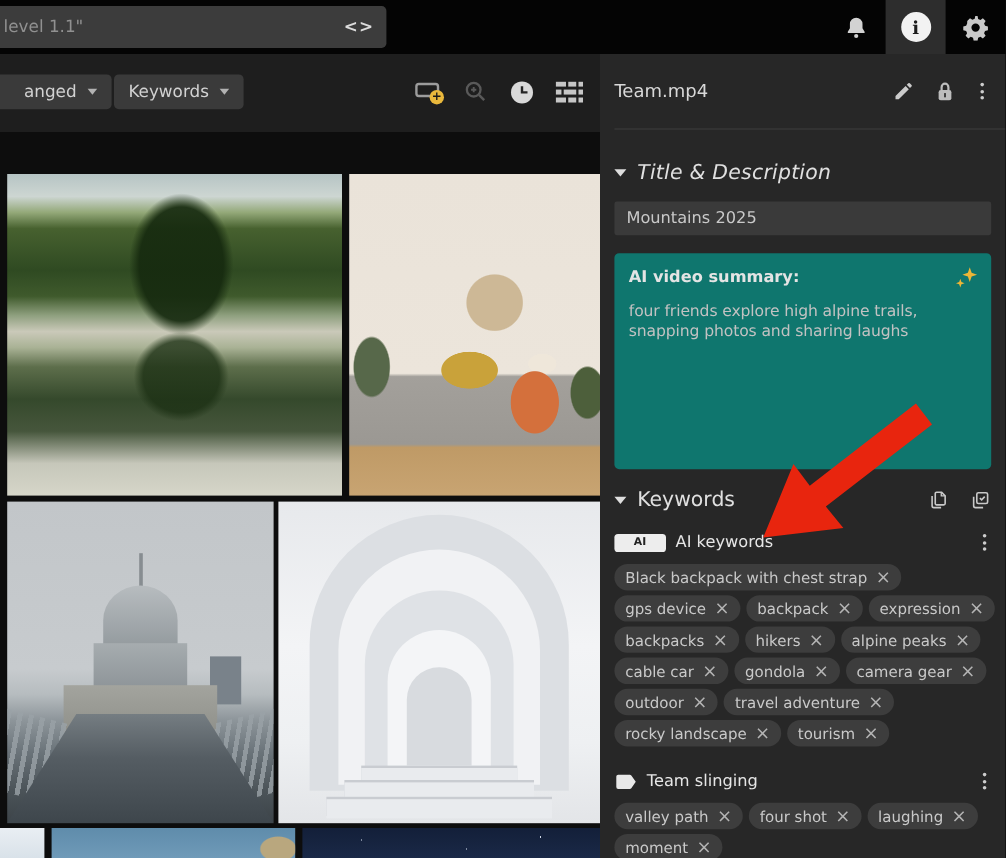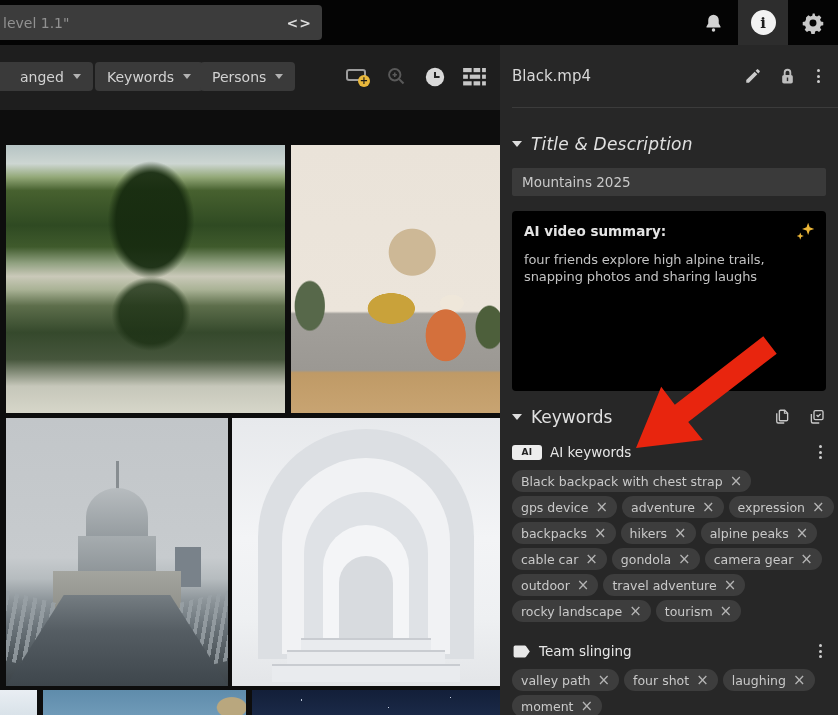--- a/index.html
+++ b/index.html
@@ -96,30 +96,30 @@
   #panel-header { height:62px; display:flex; align-items:center; padding:0 14px 0 12px; }
   #filename { color:#d8d8d8; font-size:15px; flex:1; }
   .hicons { display:flex; align-items:center; gap:17px; }
   .divider { height:1px; background:#3b3b3b; margin-left:12px; }
   .section-head { display:flex; align-items:center; gap:9px; margin:26px 12px 0 12px; }
   .section-head .lbl { color:#e0e0e0; font-size:17px; letter-spacing:.2px;font-style:italic; }
   .caret-w { width:0; height:0; border-left:5px solid transparent; border-right:5px solid transparent;
     border-top:6px solid #dedede; }
   #title-input { margin:14px 12px 0 12px; height:28px; background:#3a3a3a; border-radius:2px;
     display:flex; align-items:center; padding:0 10px; color:#c9c9c9; font-size:13.5px; }
-  #ai-box { margin:15px 12px 0 12px; height:180px; background:#000000; border-radius:4px;
+  #ai-box { margin:15px 12px 0 12px; height:180px; background:#0f766e; border-radius:4px;
     padding:12px; overflow:hidden; position:relative; }
   #ai-box .head { color:#e4e4e4; font-size:13.5px; font-weight:bold; }
   #ai-box .sparkles { position:absolute; top:10px; right:10px; }
   #ai-box p { color:#c2c2c2; font-size:13px; line-height:1.33; margin-top:12px; letter-spacing:-.1px; }
   .kw-head { display:flex; align-items:center; gap:9px; margin:16px 12px 0 12px; }
   .kw-head .lbl { color:#e0e0e0; font-size:17px; flex:1; }
   .kw-sub { display:flex; align-items:center; gap:8px; margin:16px 12px 0 12px; }
   .kw-sub .lbl { color:#e6e6e6; font-size:13.5px; font-weight:normal; flex:1; }
-  .ai-badge { width:30px; height:15px; border-radius:3px; background:#ededed; color:#232323;
+  .ai-badge { width:43px; height:15px; border-radius:3px; background:#ededed; color:#232323;
     font-size:9px; font-weight:bold; display:flex; align-items:center; justify-content:center; letter-spacing:.3px; }
   .kebab { display:flex; flex-direction:column; gap:2.5px; padding:2px 4px; cursor:pointer; }
   .kebab i { width:3px; height:3px; border-radius:50%; background:#cdcdcd; display:block; }
   .chips { margin:9px 12px 0 12px; display:flex; flex-direction:column; gap:4px; }
   .chip-row { display:flex; gap:5px; }
   .chip { display:inline-flex; align-items:center; gap:7px; background:#3d3d3d; border-radius:12px;
     padding:2px 9px; height:22px; white-space:nowrap; cursor:pointer; }
   .chip .chip-label { color:#c9c9c9; font-size:12.5px; }
   .chip .chip-x { color:#b4b4b4; font-size:15px; line-height:1; cursor:pointer; }
 
@@ -156,24 +156,20 @@
     </div>
   </div>
 
   <div id="toolbar">
     <div class="fchip cut" style="left:0;">
       <span>anged</span>
       <span class="caret"></span>
     </div>
     <div class="fchip" style="left:95px;">
       <span>Keywords</span>
-      <span class="caret"></span>
-    </div>
-    <div class="fchip" style="left:200px;">
-      <span>Persons</span>
       <span class="caret"></span>
     </div>
     <div class="tool-icons">
       <div class="addcol">
         <div class="rect"></div>
           <div class="plus">+</div>
       </div>
       <svg class="ic" width="21" height="21" viewBox="0 0 24 24">
         <circle cx="10" cy="10" r="6.5" stroke="#595959" stroke-width="2.2" fill="none"></circle>
         <path d="M10 7.5v5M7.5 10h5" stroke="#595959" stroke-width="1.8"></path>
@@ -224,21 +220,21 @@
           <div class="s3"></div>
         </div>
     </div>
     <div class="photo" id="ph-sliver"></div>
     <div class="photo" id="ph-sky"></div>
     <div class="photo" id="ph-night"></div>
   </div>
 
   <div id="panel">
     <div id="panel-header">
-      <span id="filename">Black.mp4</span>
+      <span id="filename">Team.mp4</span>
       <div class="hicons">
         <svg class="ic" width="18" height="18" viewBox="0 0 24 24">
           <path d="M3 17.4V21h3.6L17.8 9.8 14.2 6.2 3 17.4zM20.8 6.8a1.2 1.2 0 0 0 0-1.7l-1.9-1.9a1.2 1.2 0 0 0-1.7 0l-1.7 1.7 3.6 3.6 1.7-1.7z" fill="#cbcbcb"></path>
         </svg>
         <svg class="ic" width="17" height="19" viewBox="0 0 24 26">
           <path d="M8 11V7.5a4 4 0 0 1 8 0V11" stroke="#bdbdbd" stroke-width="2.6" fill="none"></path>
           <rect x="4.5" y="11" width="15" height="12" rx="2.5" fill="#bdbdbd"></rect>
           <rect x="11" y="14.5" width="2" height="5" fill="#2a2a2a"></rect>
         </svg>
         <div class="kebab">
@@ -299,21 +295,21 @@
             <span class="chip-label">Black backpack with chest strap</span>
             <span class="chip-x">×</span>
           </span>
         </div>
         <div class="chip-row">
           <span class="chip">
             <span class="chip-label">gps device</span>
             <span class="chip-x">×</span>
           </span>
           <span class="chip">
-            <span class="chip-label">adventure</span>
+            <span class="chip-label">backpack</span>
             <span class="chip-x">×</span>
           </span>
           <span class="chip">
             <span class="chip-label">expression</span>
             <span class="chip-x">×</span>
           </span>
         </div>
         <div class="chip-row">
           <span class="chip">
             <span class="chip-label">backpacks</span>

